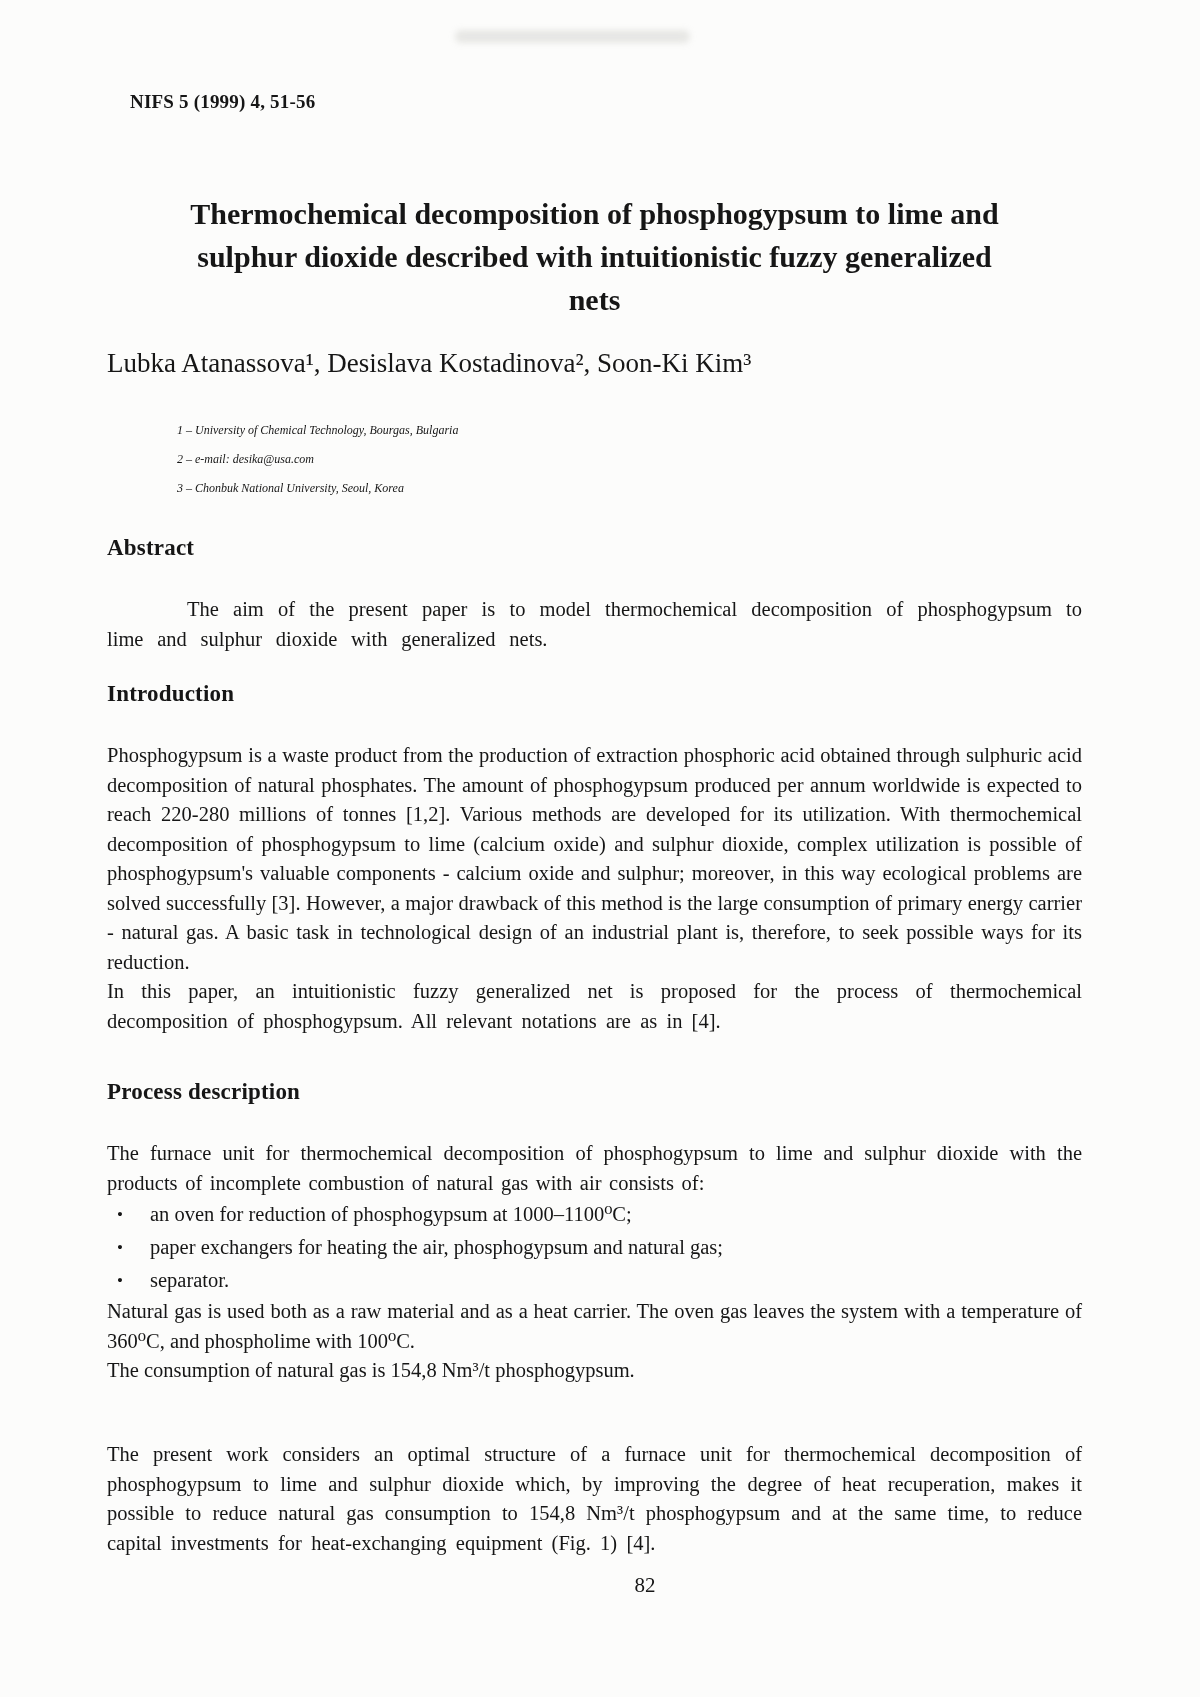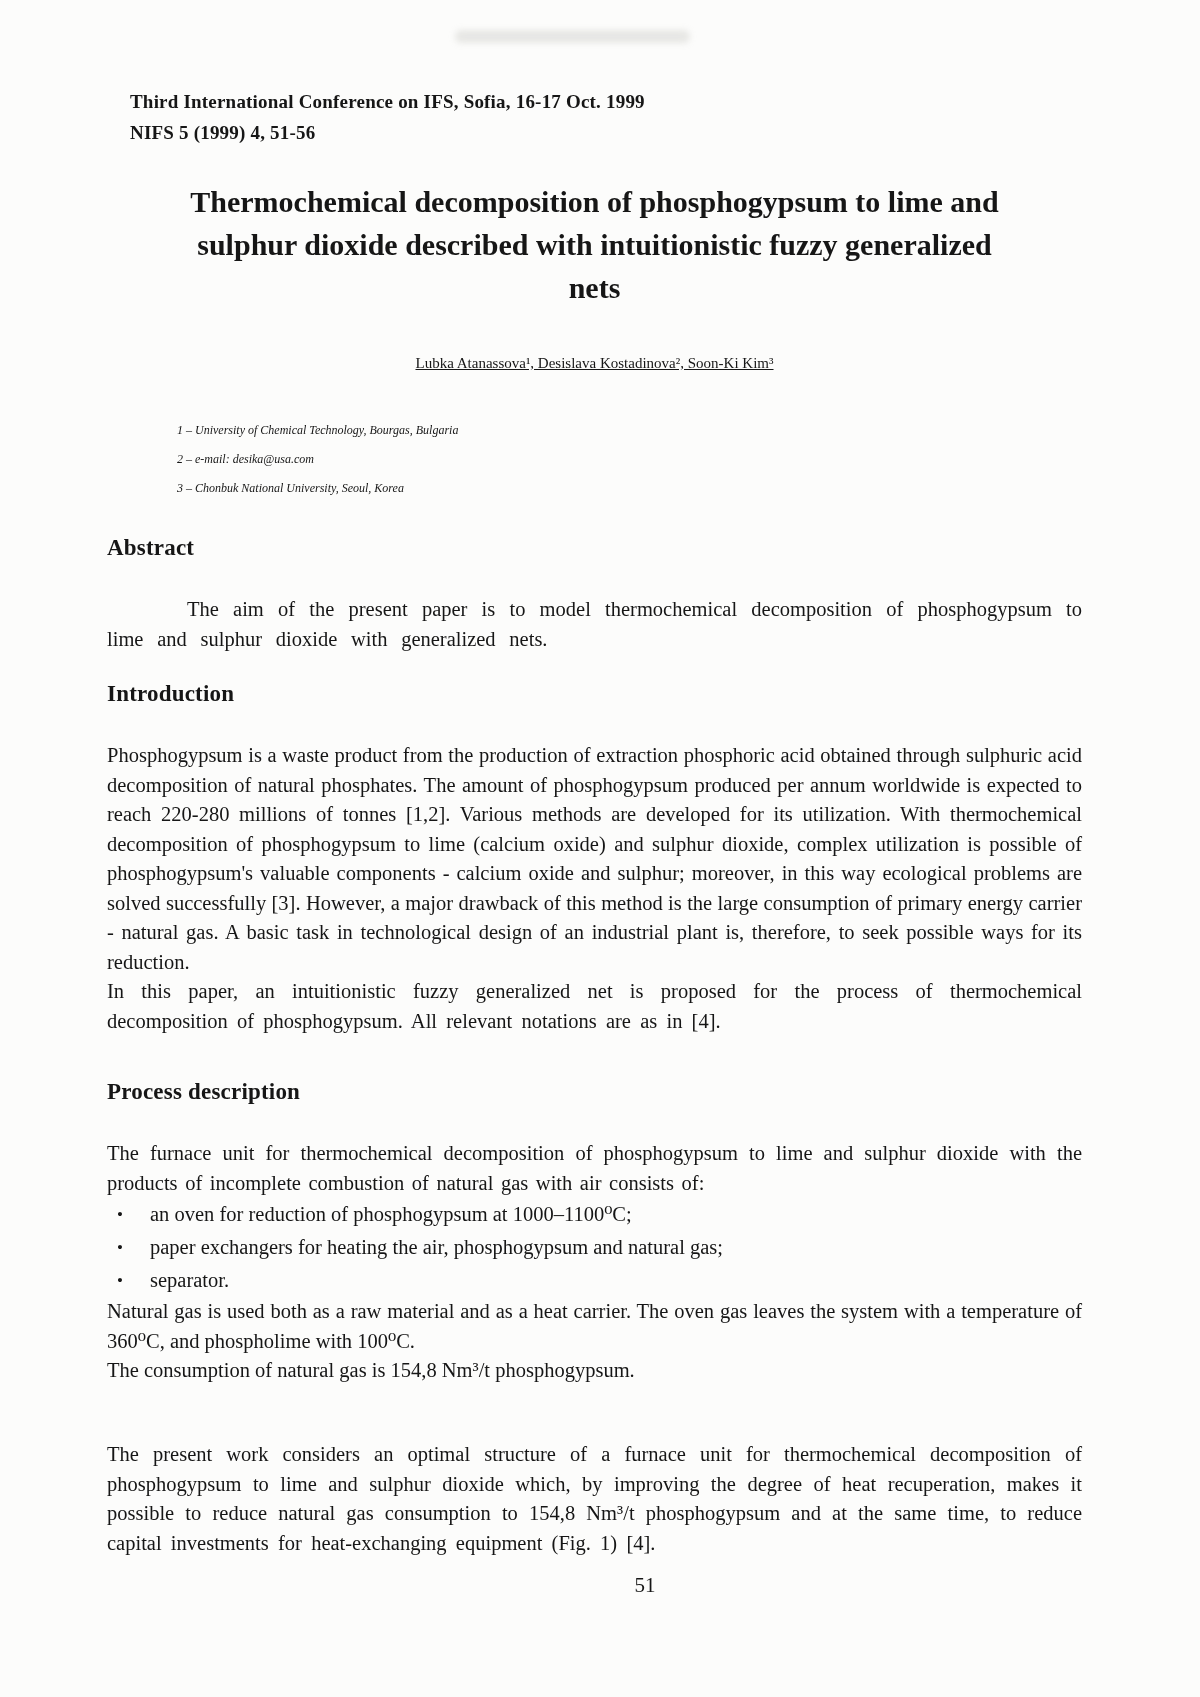--- a/index.html
+++ b/index.html
@@ -47,30 +47,29 @@
   .title {
     top: 180px;
     margin: 0;
     font-size: 30px;
     line-height: 43px;
     font-weight: 700;
     text-align: center;
   }
   .title-inner {
     max-width: 835px;
-    margin: 0 auto;
+    margin: 12px auto;
     display: block;
   }
 
   .authors {
     top: 348px;
-    font-size: 15px;
+    font-size: 27px;
     line-height: 31px;
-    text-align: center;
-    text-decoration: underline;
+    text-align: left;
   }
 
   .affiliations {
     top: 416px;
     padding-left: 70px;
     font-size: 12px;
     line-height: 29px;
     font-style: italic;
   }
 
@@ -135,21 +134,20 @@
     font-size: 21px;
     line-height: 28px;
   }
 </style>
 </head>
 <body>
 
 <div class="smudge"></div>
 
 <header class="abs header">
-  <div>Third International Conference on IFS, Sofia, 16-17 Oct. 1999</div>
   <div>NIFS 5 (1999) 4, 51-56</div>
 </header>
 
 <h1 class="abs title">
   <span class="title-inner">Thermochemical decomposition of phosphogypsum to lime and sulphur dioxide described with intuitionistic fuzzy generalized nets</span>
 </h1>
 
 <div class="abs authors">Lubka Atanassova¹, Desislava Kostadinova², Soon-Ki Kim³</div>
 
 <div class="abs affiliations">
@@ -190,13 +188,13 @@
     </li>
   </ul>
   <p>Natural gas is used both as a raw material and as a heat carrier. The oven gas leaves the system with a temperature of 360⁰C, and phospholime with 100⁰C.</p>
   <p>The consumption of natural gas is 154,8 Nm³/t phosphogypsum.</p>
 </div>
 
 <div class="abs bodytext closing-para">
   <p>The present work considers an optimal structure of a furnace unit for thermochemical decomposition of phosphogypsum to lime and sulphur dioxide which, by improving the degree of heat recuperation, makes it possible to reduce natural gas consumption to 154,8 Nm³/t phosphogypsum and at the same time, to reduce capital investments for heat-exchanging equipment (Fig. 1) [4].</p>
 </div>
 
-<div class="page-number">51</div>
+<div class="page-number">82</div>
 
 </body></html>

